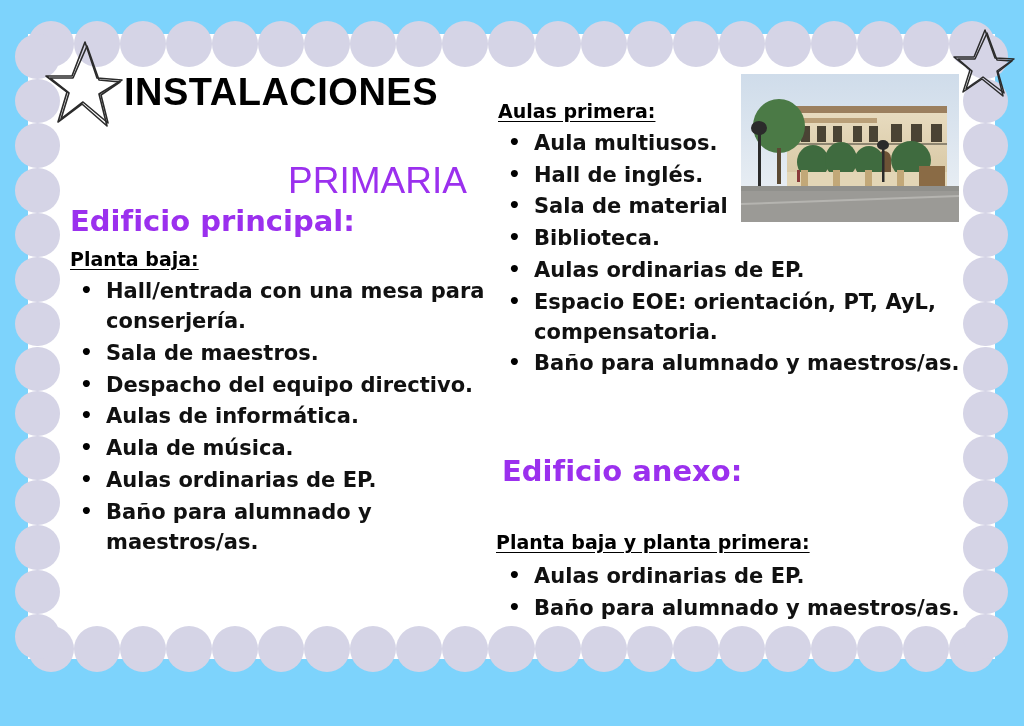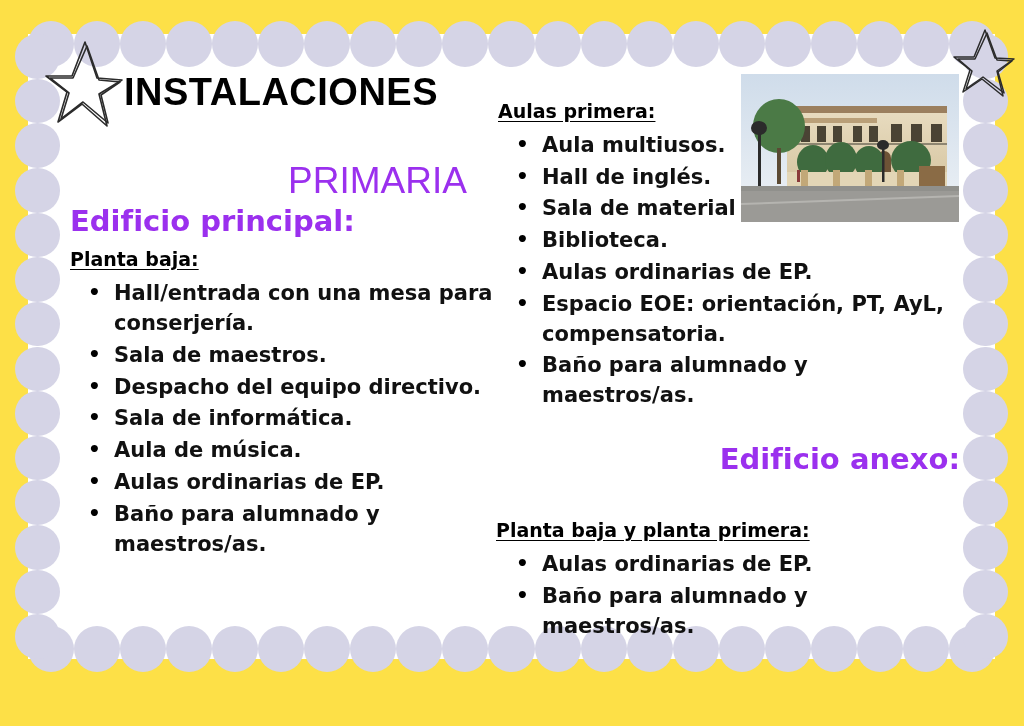--- a/index.html
+++ b/index.html
@@ -10,21 +10,21 @@
   }
   body {
     font-family: "DejaVu Sans", sans-serif;
   }
 
   #slide {
     position: relative;
     width: 1024px;
     height: 726px;
     overflow: hidden;
-    background: #fde047;
+    background: #7dd3fc;
   }
 
   
   .card {
     position: absolute;
     left: 28px;
     top: 34px;
     width: 967px;
     height: 625px;
     background: #ffffff;
@@ -82,38 +82,38 @@
 
   .section-title {
     font-family: "DejaVu Sans", sans-serif;
     font-weight: bold;
     font-size: 29px;
     color: #9b30ee;
     margin: 26px 0 10px 8px;
     line-height: 1.15;
   }
   .section-title.anexo {
-    margin: 0;
-    text-align: right;
+    margin: 12px;
+    text-align: left;
   }
 
   .floor-title {
     font-family: "DejaVu Sans", sans-serif;
     font-weight: bold;
     font-size: 19px;
     color: #000000;
     text-decoration: underline;
     text-underline-offset: 3px;
     margin: 0 0 6px 8px;
     line-height: 1.2;
   }
 
   ul.items {
     list-style: none;
-    margin: 8px;
+    margin: 0;
     padding: 0;
   }
   ul.items li {
     position: relative;
     font-family: "DejaVu Sans", sans-serif;
     font-weight: bold;
     font-size: 21px;
     color: #111111;
     line-height: 1.42;
     padding-left: 44px;
@@ -266,21 +266,21 @@
 
   <h2 class="title-sub" style="position:absolute; left:148px; top:145px;">PRIMARIA</h2>
 
   <div class="col col-left" style="top:205px;">
     <div class="section-title" style="margin-top:0;">Edificio principal:</div>
     <div class="floor-title">Planta baja:</div>
     <ul class="items" id="left-items">
         <li>Hall/entrada con una mesa para conserjería.</li>
         <li>Sala de maestros.</li>
         <li>Despacho del equipo directivo.</li>
-        <li>Sala de informática.</li>
+        <li>Aulas de informática.</li>
         <li>Aula de música.</li>
         <li>Aulas ordinarias de EP.</li>
         <li>Baño para alumnado y maestros/as.</li>
       </ul>
   </div>
 
   <div class="col col-right">
     <div class="floor-title">Aulas primera:</div>
     <ul class="items" id="right-items">
         <li>Aula multiusos.</li>

